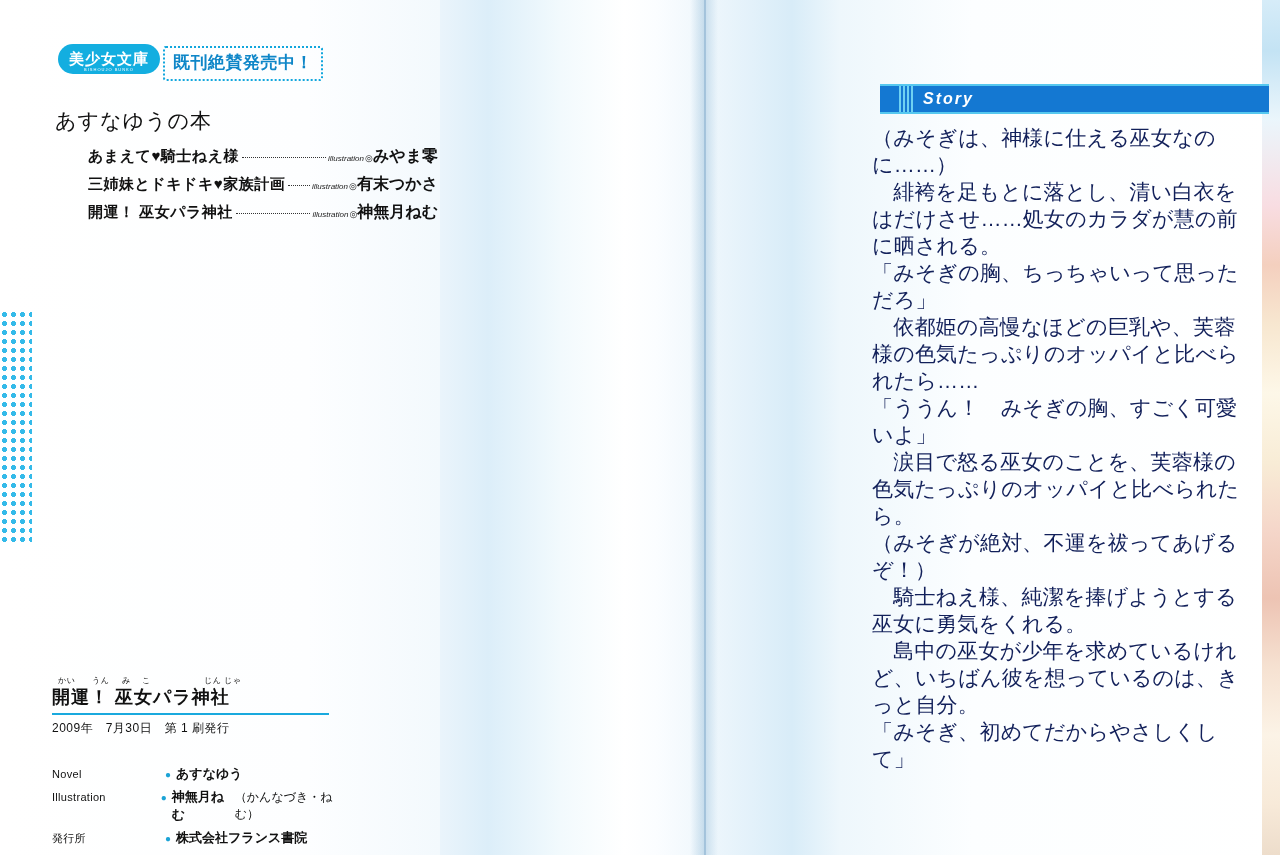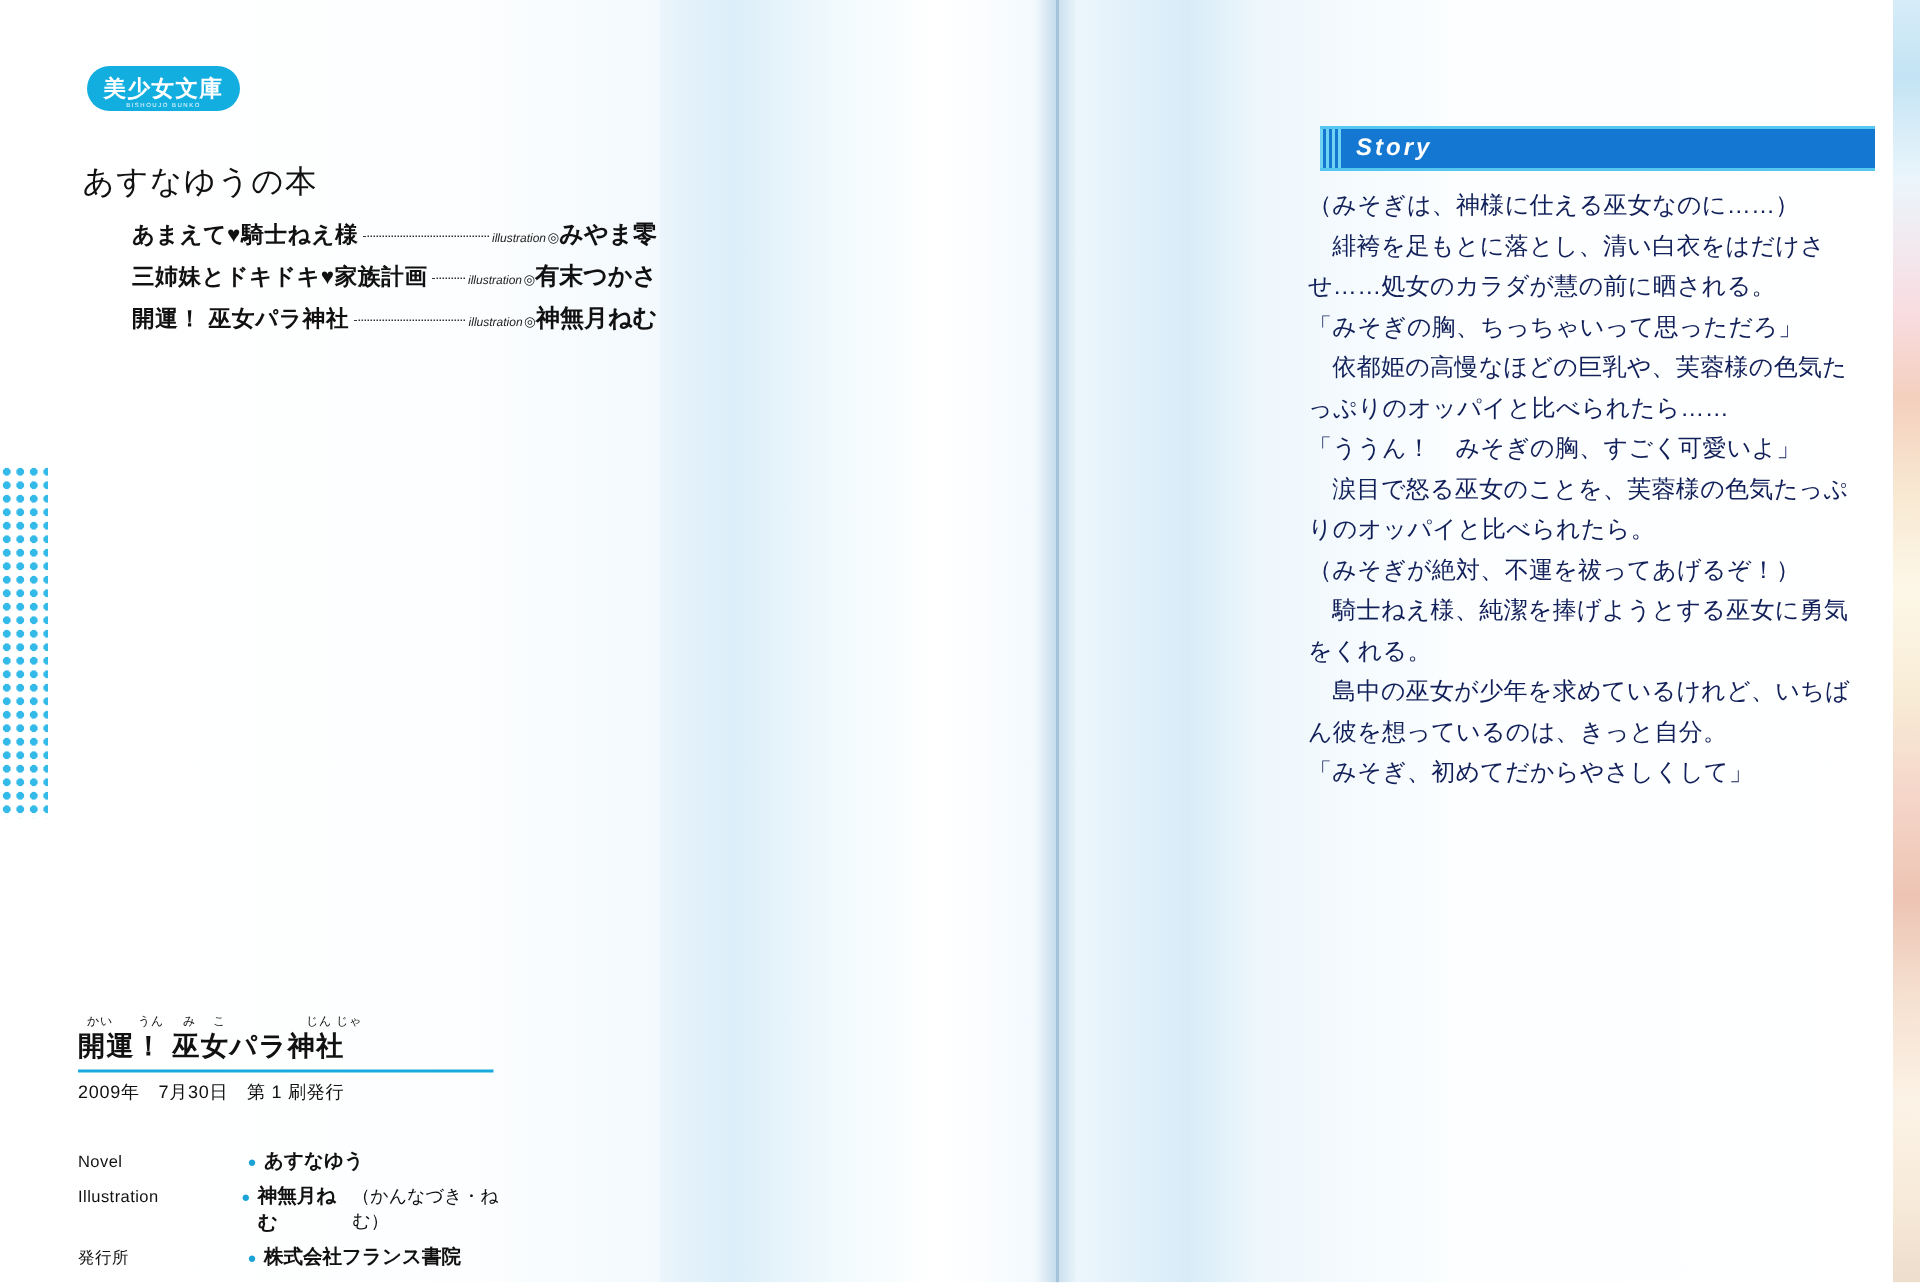--- a/index.html
+++ b/index.html
@@ -228,58 +228,60 @@
   }
   .story-bar {
     position: absolute;
     left: 880px; top: 84px;
     width: 370px; height: 26px;
     background: #1478d2;
     border-top: 2px solid #56c8ef;
     border-bottom: 2px solid #56c8ef;
     display: flex;
     align-items: center;
+    padding-left: 19px;
   }
   .story-bar .deco-left, .story-bar .deco-right {
     width: 14px; height: 100%;
     background-image: repeating-linear-gradient(to right, #6fd2f2 0 2px, transparent 2px 4px);
   }
   .story-bar .title {
     color: #ffffff;
     font-size: 16px;
     font-weight: bold;
     font-style: italic;
     letter-spacing: 2px;
     margin-left: 10px;
   }
   .story-body {
     position: absolute;
     left: 872px; top: 124px;
     width: 370px;
-    font-size: 16px;
+    font-size: 21px;
     line-height: 27px;
     color: #12205a;
     letter-spacing: 0.2px;
   }
   .story-body p { margin: 0; }
 </style>
 </head>
 <body>
 
 <div class="page">
 
   <div class="left-panel">
 
     <div class="dot-block"></div>
 
     <div class="logo-badge">
       <span>美少女文庫</span>
       <span class="sub">BISHOUJO BUNKO</span>
     </div>
 
+    <div class="banner">既刊絶賛発売中！</div>
 
     <div class="author-heading">あすなゆうの本</div>
 
     <div class="booklist">
 
       <div class="book-row">
         <span class="book-title">あまえて♥騎士ねえ様</span>
         <span class="book-dots"></span>
         <span class="illust-tag">illustration</span>
         <span class="illust-mark">◎</span>

